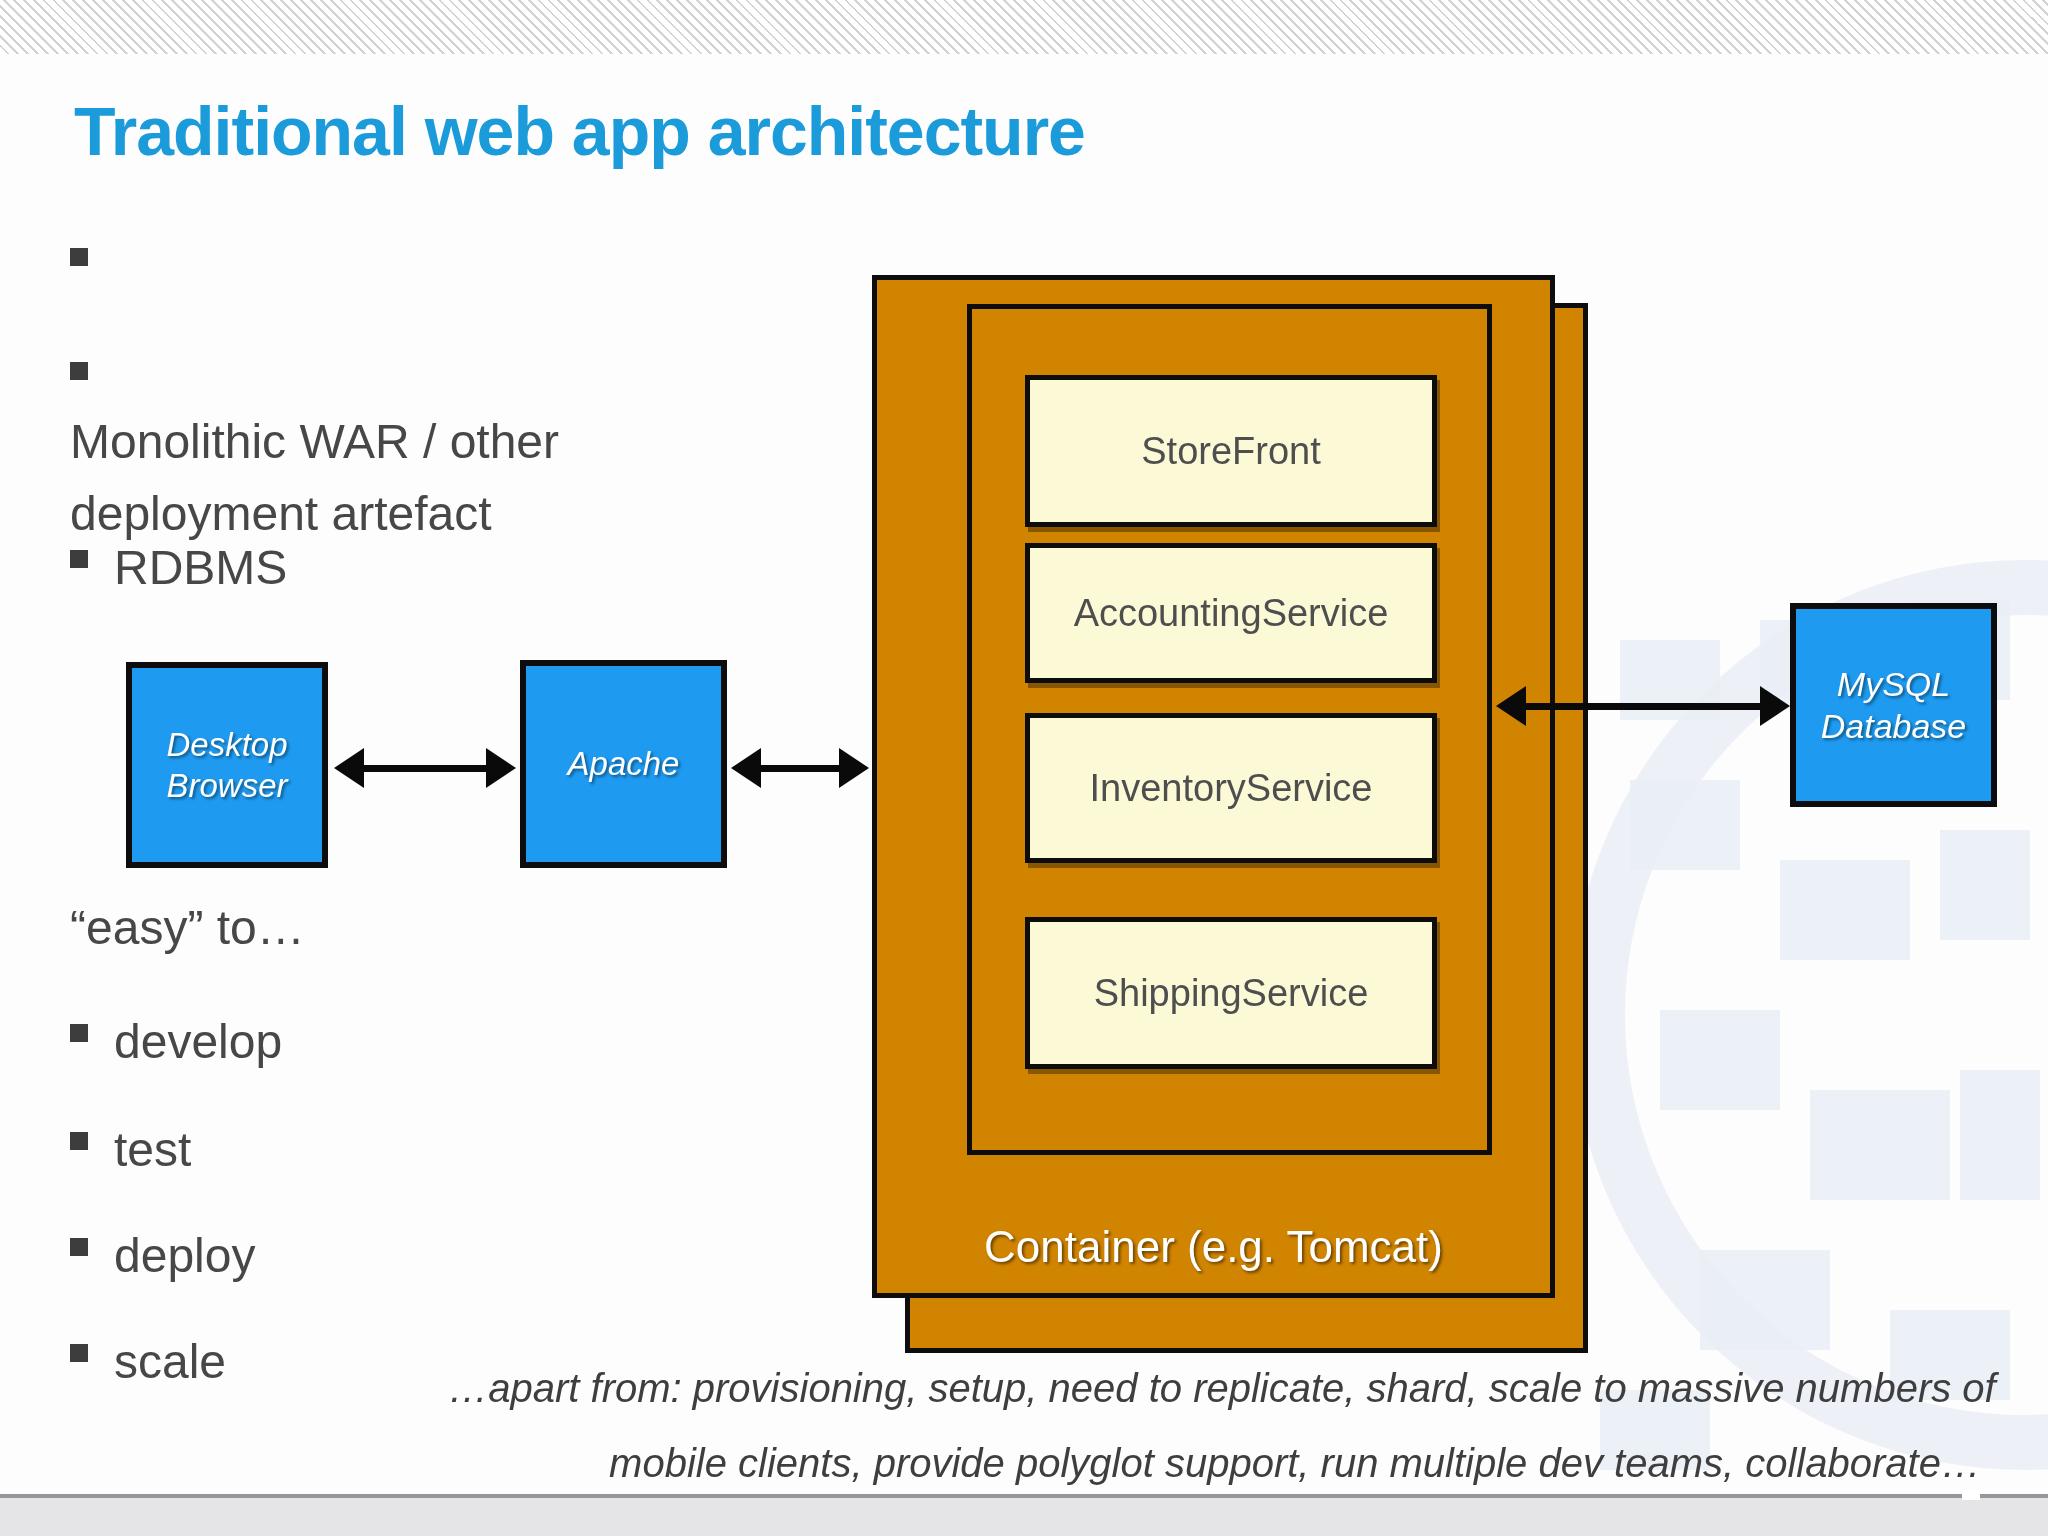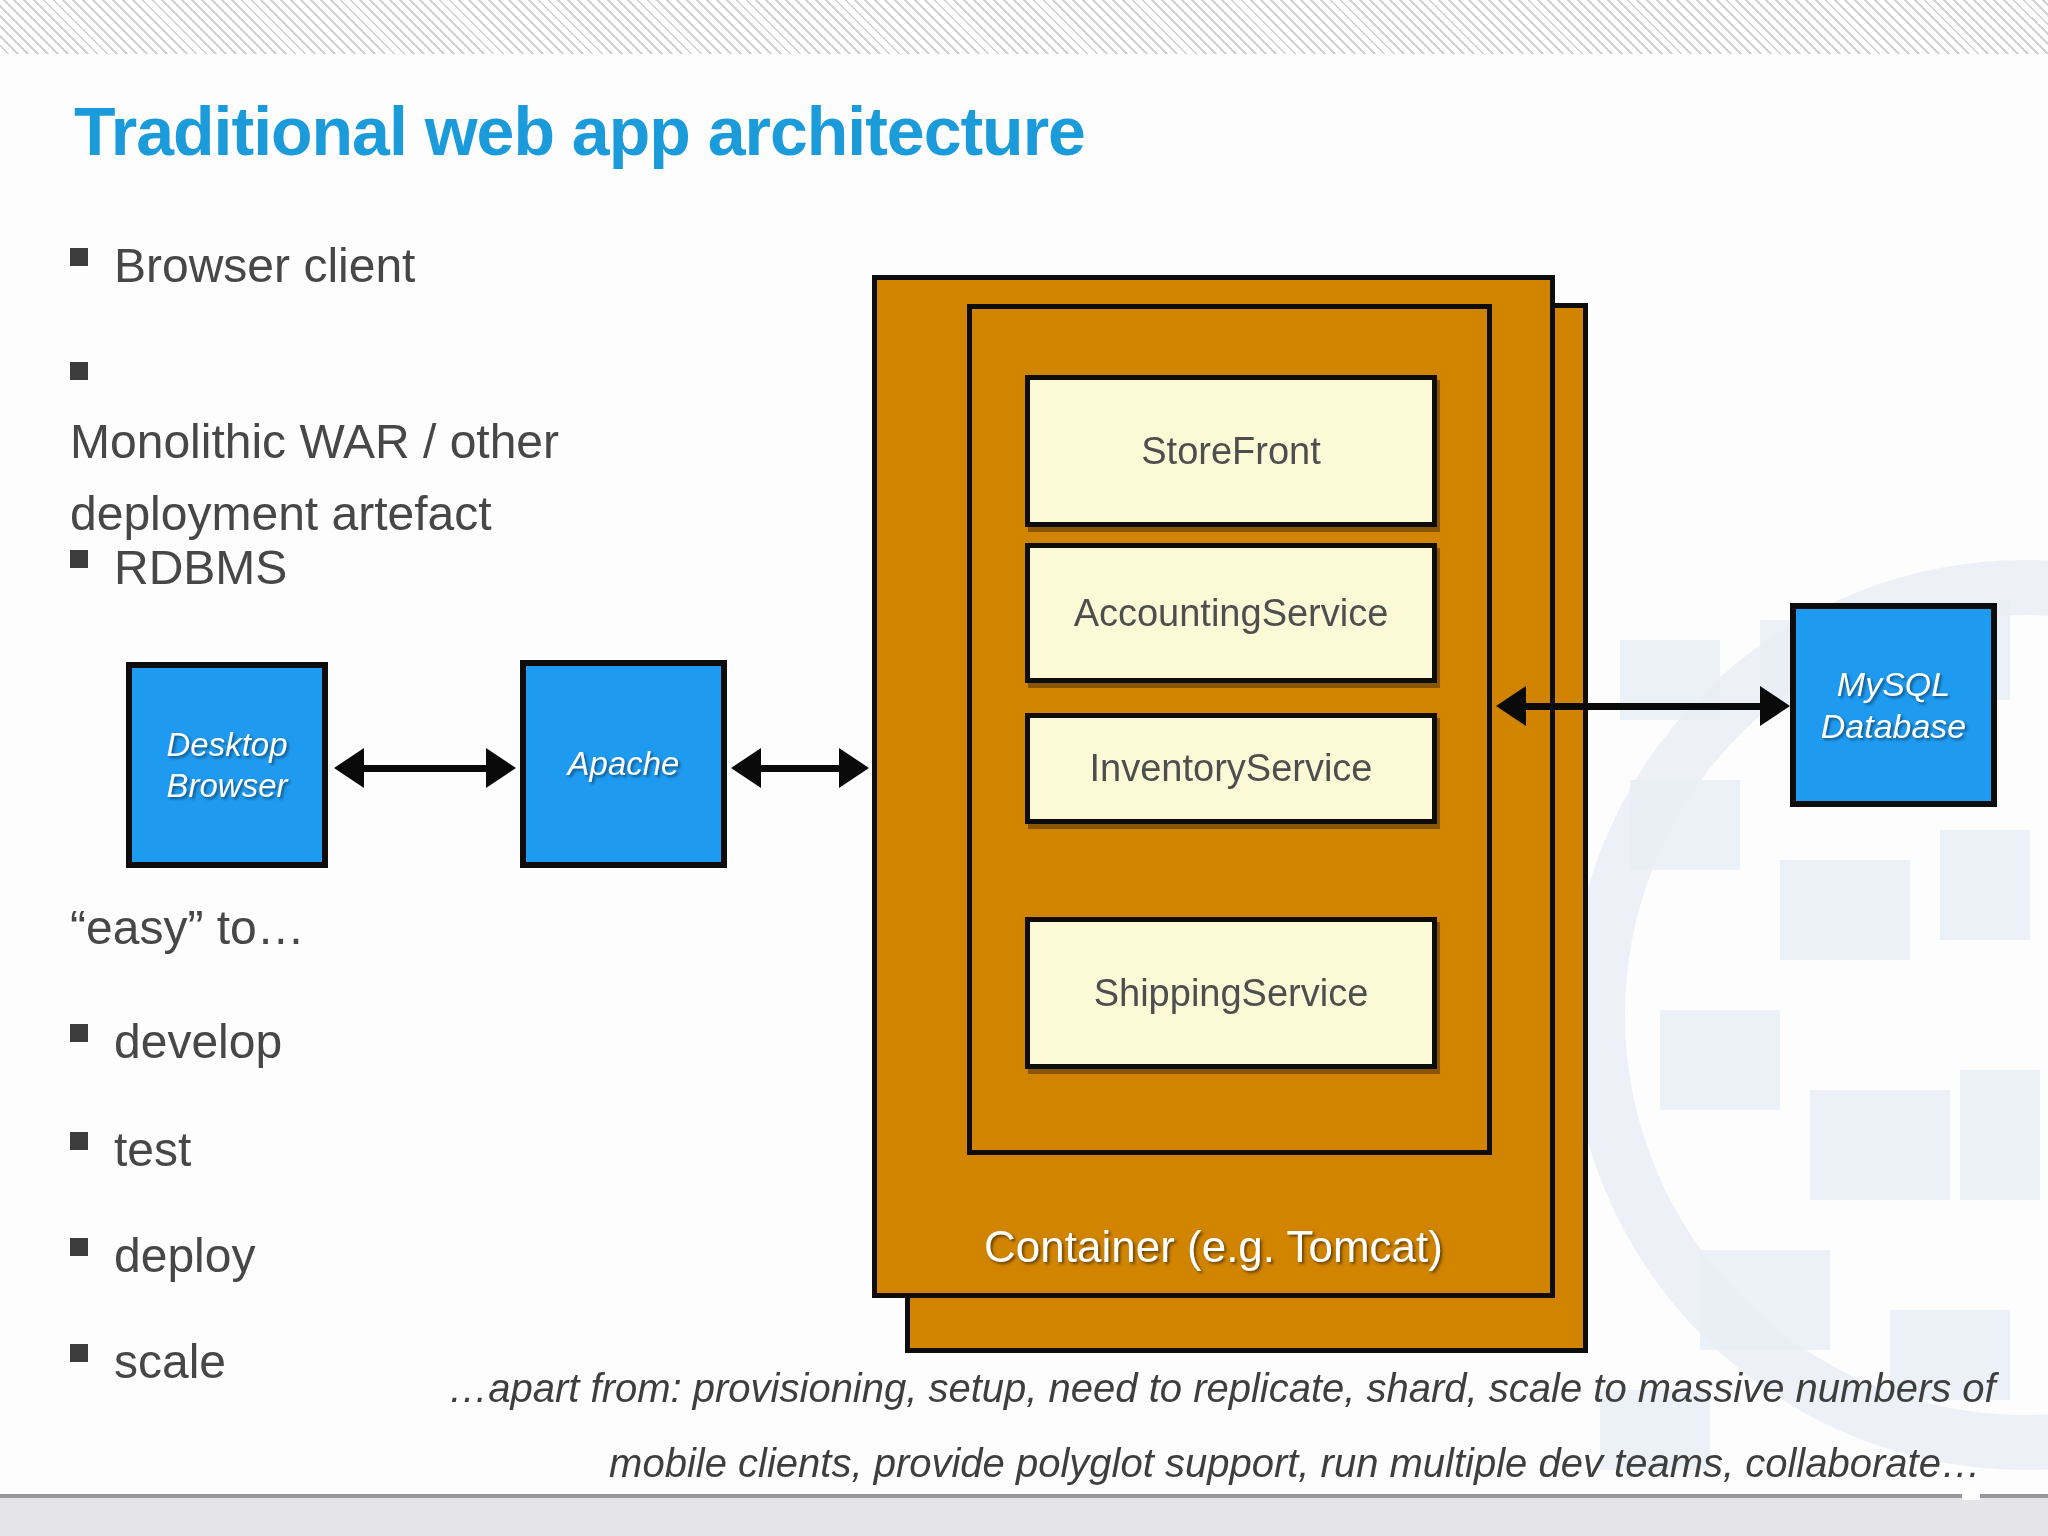--- a/index.html
+++ b/index.html
@@ -97,21 +97,20 @@
     <div class="wm-rect" style="left:420px;top:530px;width:80px;height:130px;"></div>
     <div class="wm-rect" style="left:160px;top:710px;width:130px;height:100px;"></div>
     <div class="wm-rect" style="left:350px;top:770px;width:120px;height:90px;"></div>
     <div class="wm-rect" style="left:60px;top:850px;width:110px;height:80px;"></div>
   </div>
 
   <div class="title">Traditional web app architecture</div>
 
   <div class="bullet" style="top:230px;">
     <span class="square"></span>
-    <span>Browser client</span>
   </div>
   <div class="bullet" style="top:344px;flex-direction:column;">
     <span class="square"></span>
     <span>Monolithic WAR / other deployment artefact</span>
   </div>
   <div class="bullet" style="top:532px;">
     <span class="square"></span>
     <span>RDBMS</span>
   </div>
 
@@ -154,21 +153,21 @@
   <div class="container-back"></div>
   <div class="container-front"></div>
   <div class="webapp-box"></div>
 
   <div class="service-box" style="top:375px;height:152px;">
     <span>StoreFront</span>
   </div>
   <div class="service-box" style="top:543px;height:140px;">
     <span>AccountingService</span>
   </div>
-  <div class="service-box" style="top:713px;height:111px;">
+  <div class="service-box" style="top:713px;height:150px;">
     <span>InventoryService</span>
   </div>
   <div class="service-box" style="top:917px;height:152px;">
     <span>ShippingService</span>
   </div>
 
   <div class="container-label">Container (e.g. Tomcat)</div>
 
   <div class="arrow" style="left:1496px;top:684px;width:294px;z-index:5;">
     <span class="head-l"></span>

